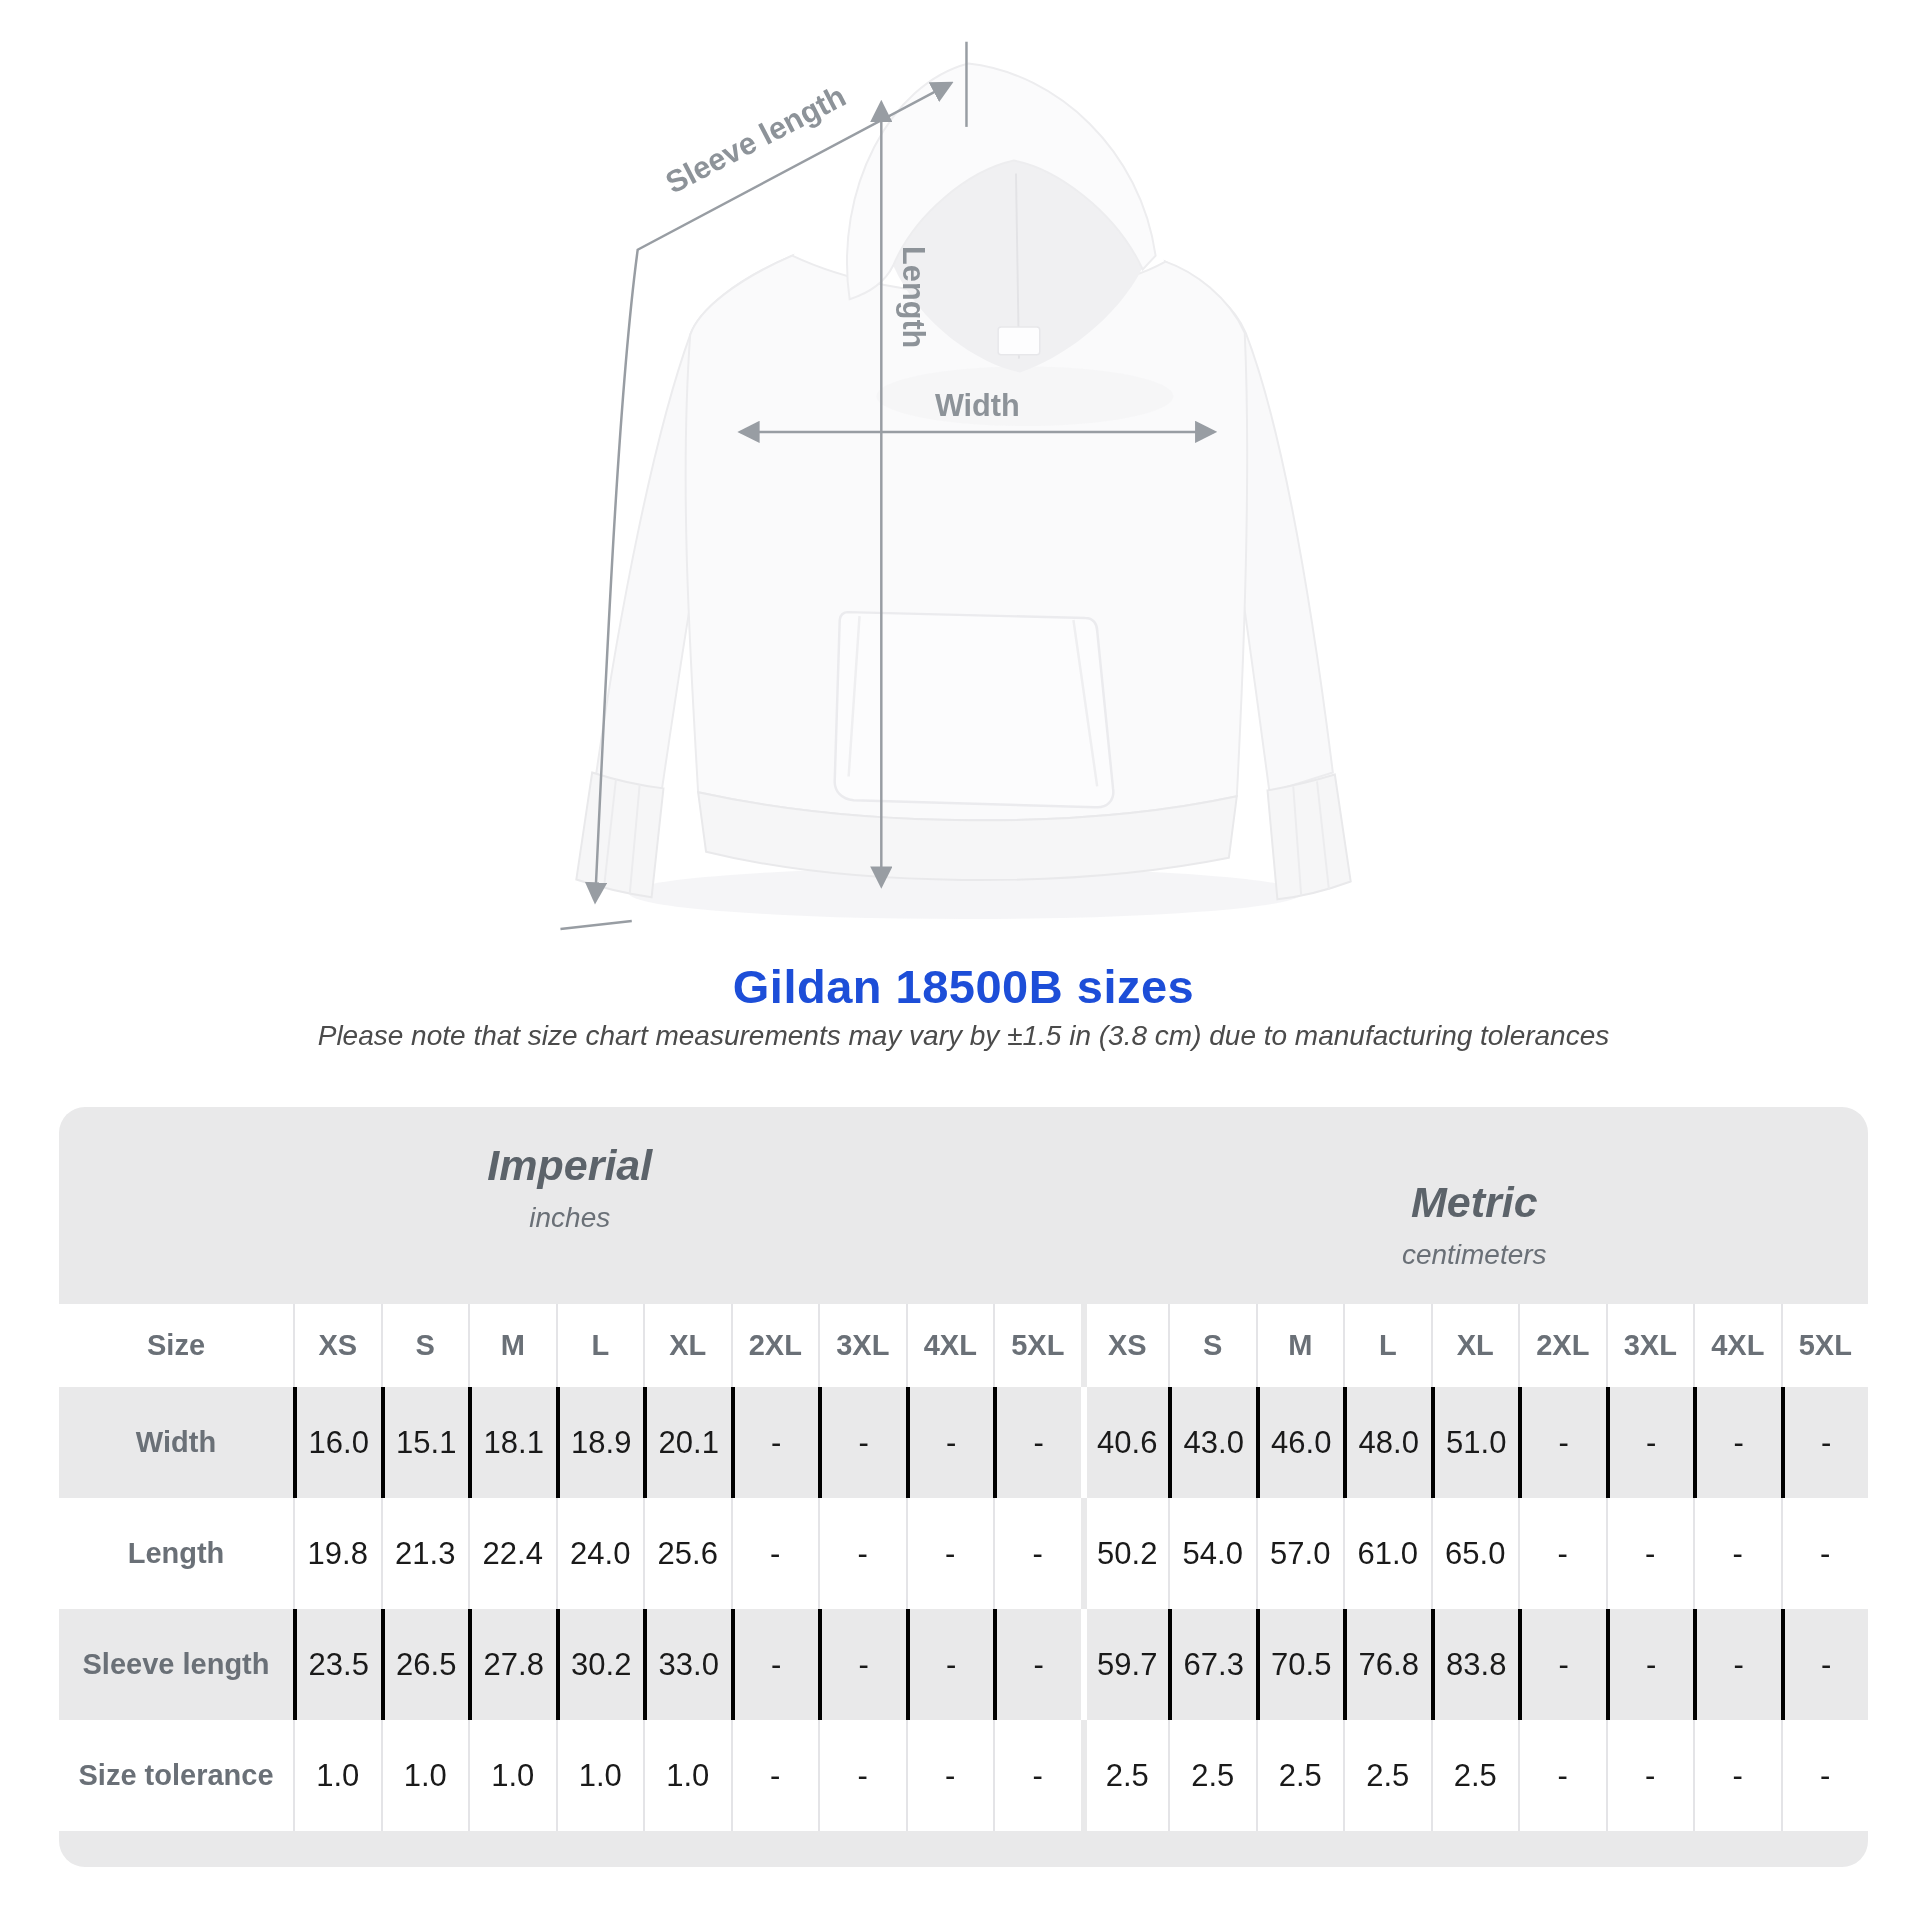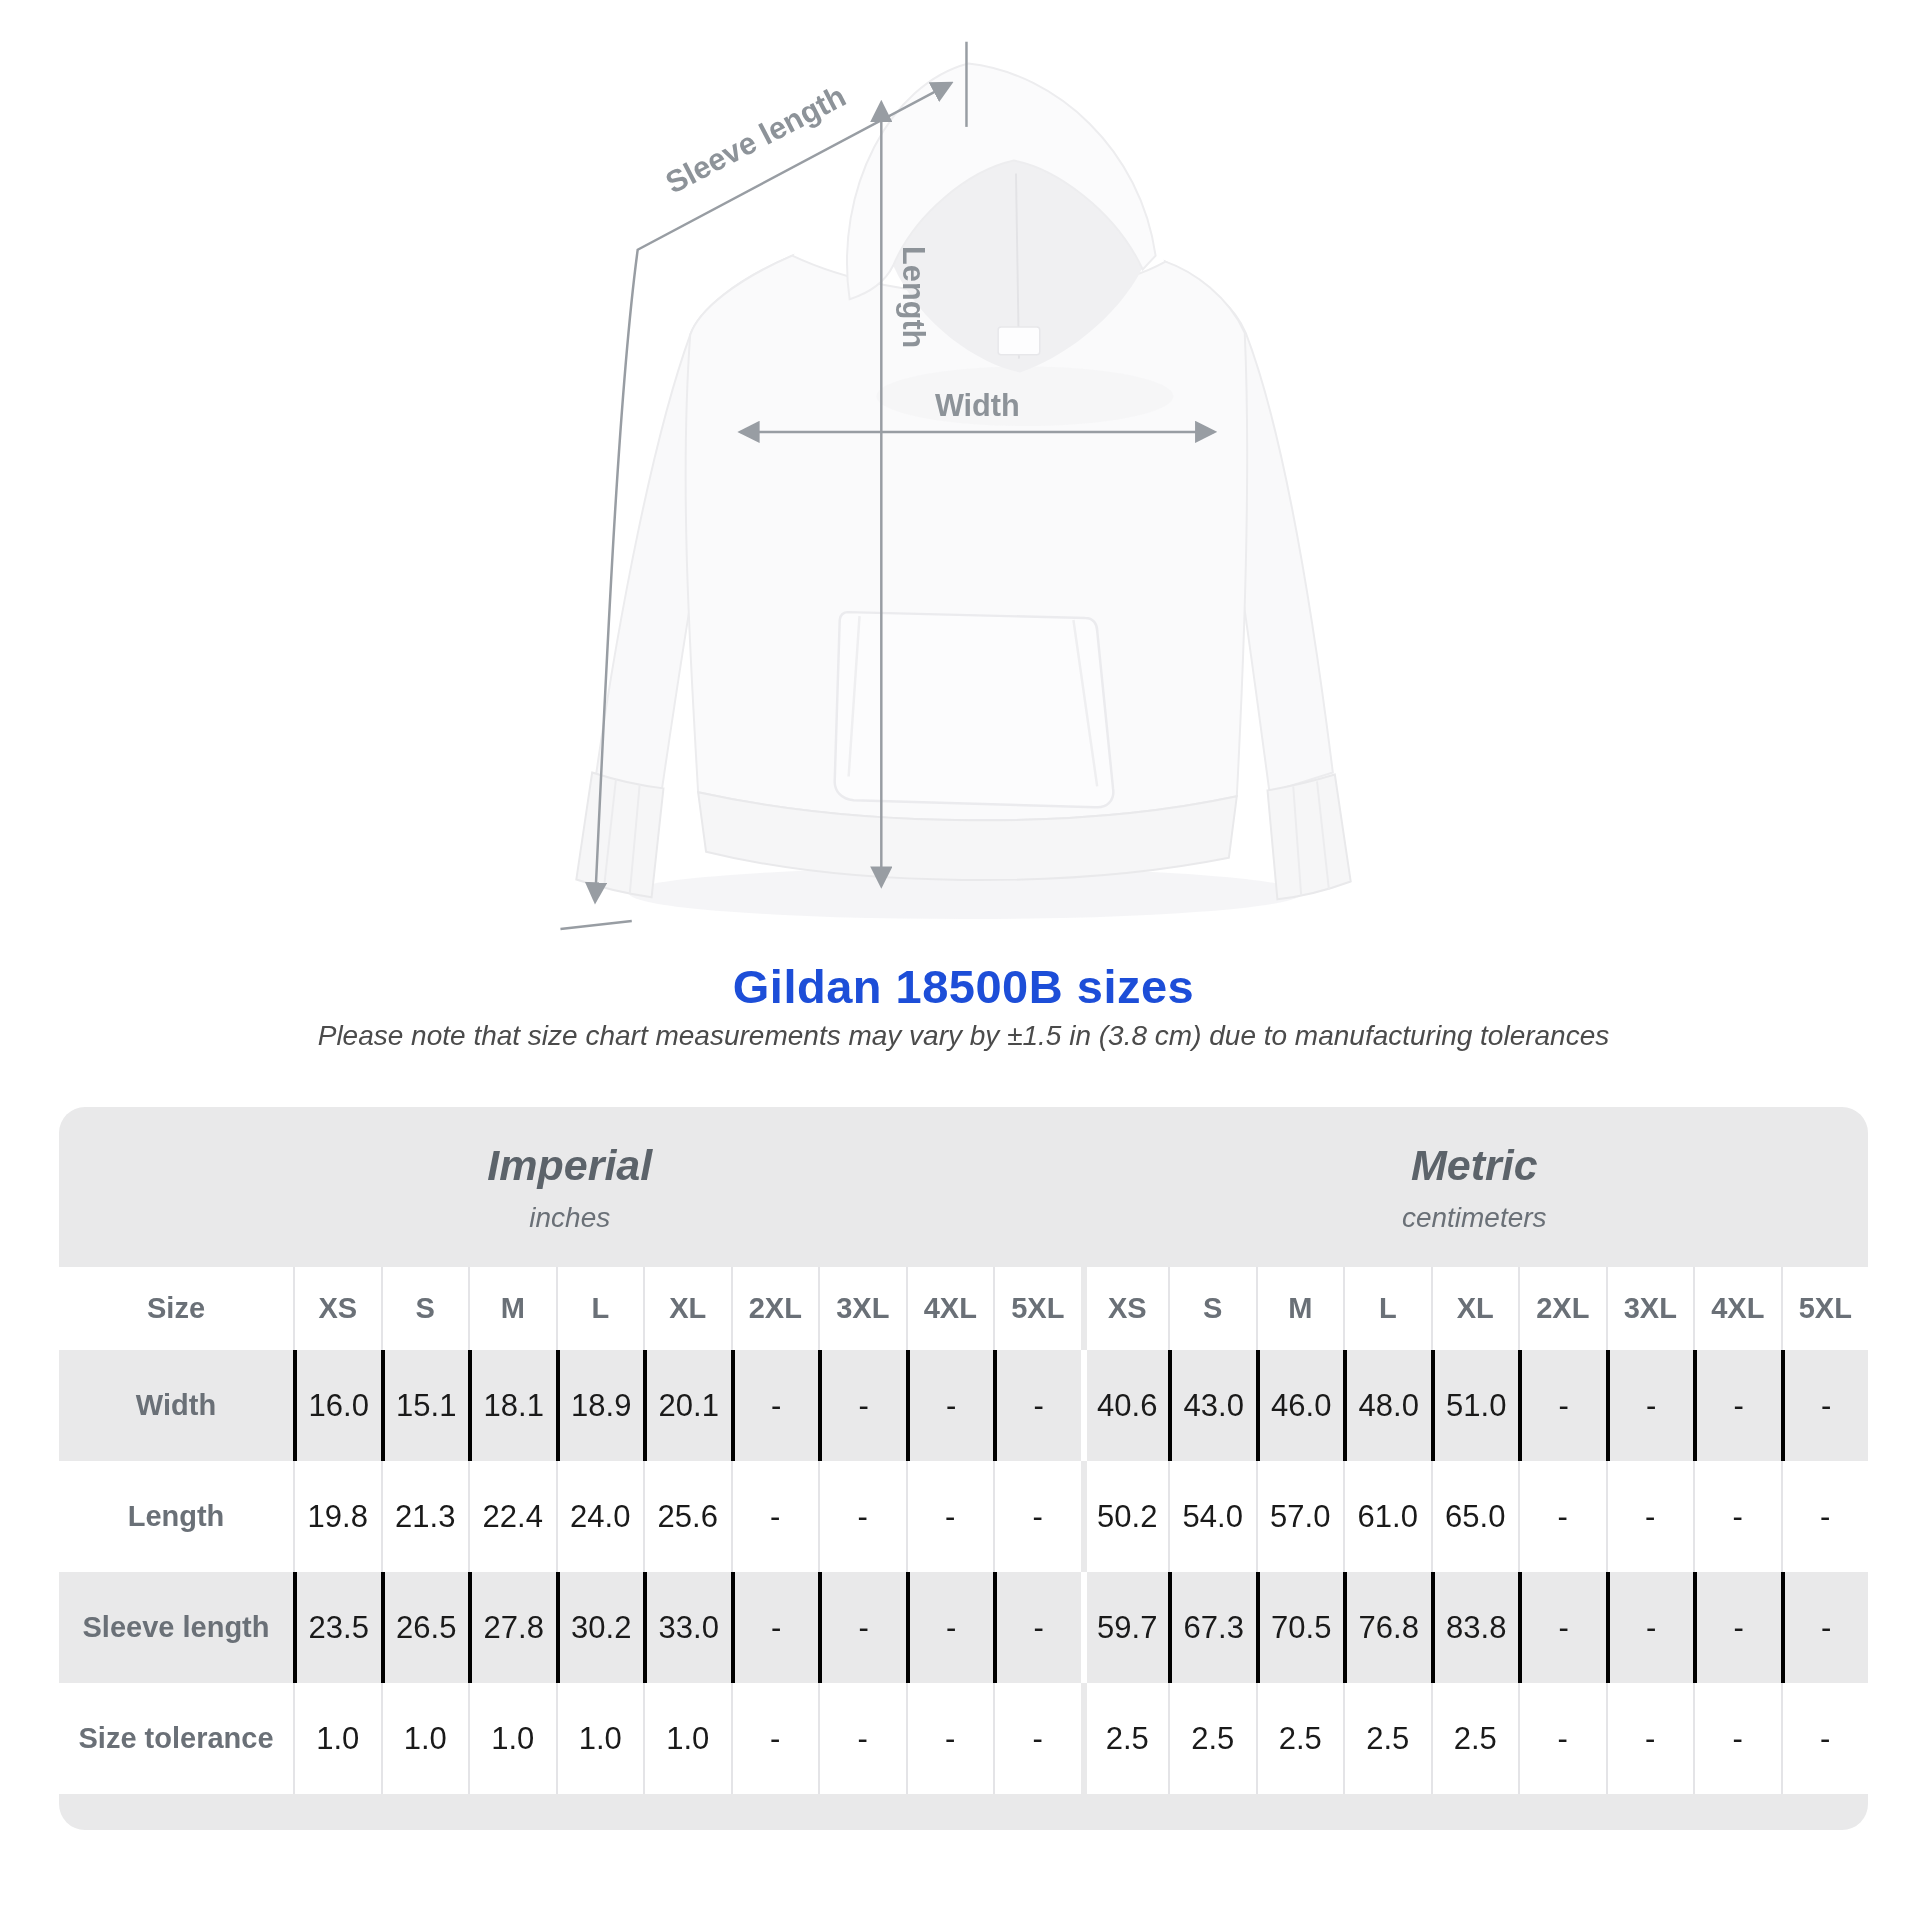--- a/index.html
+++ b/index.html
@@ -31,21 +31,21 @@
     overflow:hidden;
     padding-bottom:36px;
   }
   .grid { display:grid; grid-template-columns:234px repeat(18, 1fr); }
 
   .band {
     height:160px; display:flex; flex-direction:column;
     align-items:center; justify-content:center; gap:12px;
   }
   .band-imperial { grid-column:1 / 11; }
-  .band-metric   { grid-column:11 / 20; }
+  .band-metric   { grid-column:11 / 20;margin-top:37px; }
   .band .sec-name { font-size:43px; font-weight:bold; font-style:italic; color:#5c636a; }
   .band .sec-unit { font-size:28px; font-style:italic; color:#6a7077; }
 
   .cell { display:flex; align-items:center; justify-content:center; }
   .hcell {
     height:83px; background:#ffffff;
     font-size:29px; font-weight:bold; color:#6a7077;
   }
   .rlabel { height:111px; font-size:29px; font-weight:bold; color:#6a7077; }
   .dcell  { height:111px; font-size:31px; color:#1a1a1a; }

